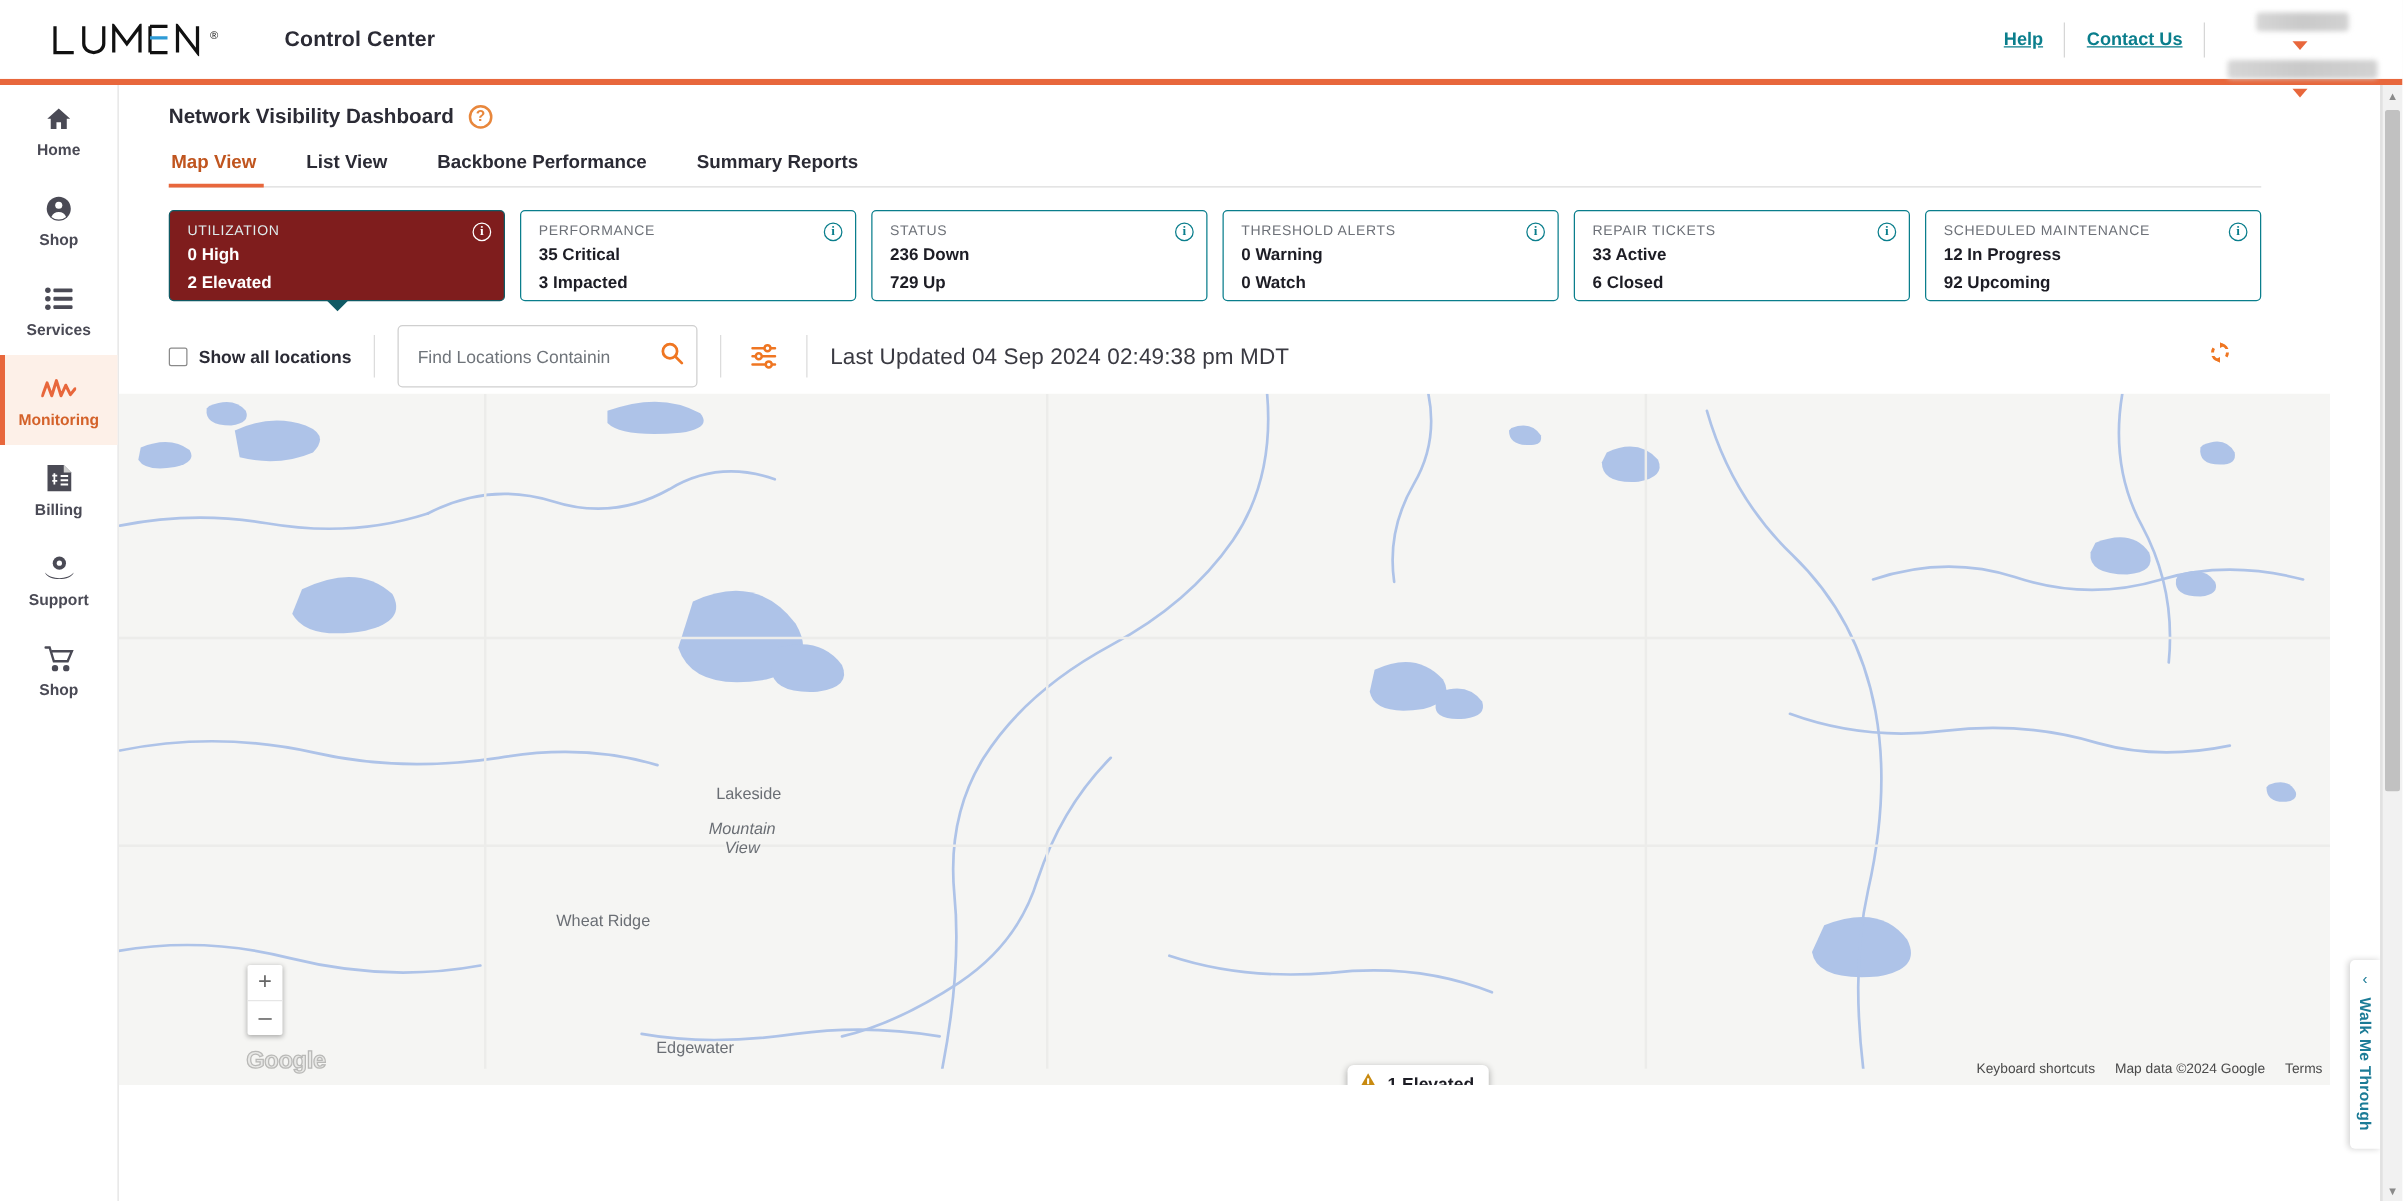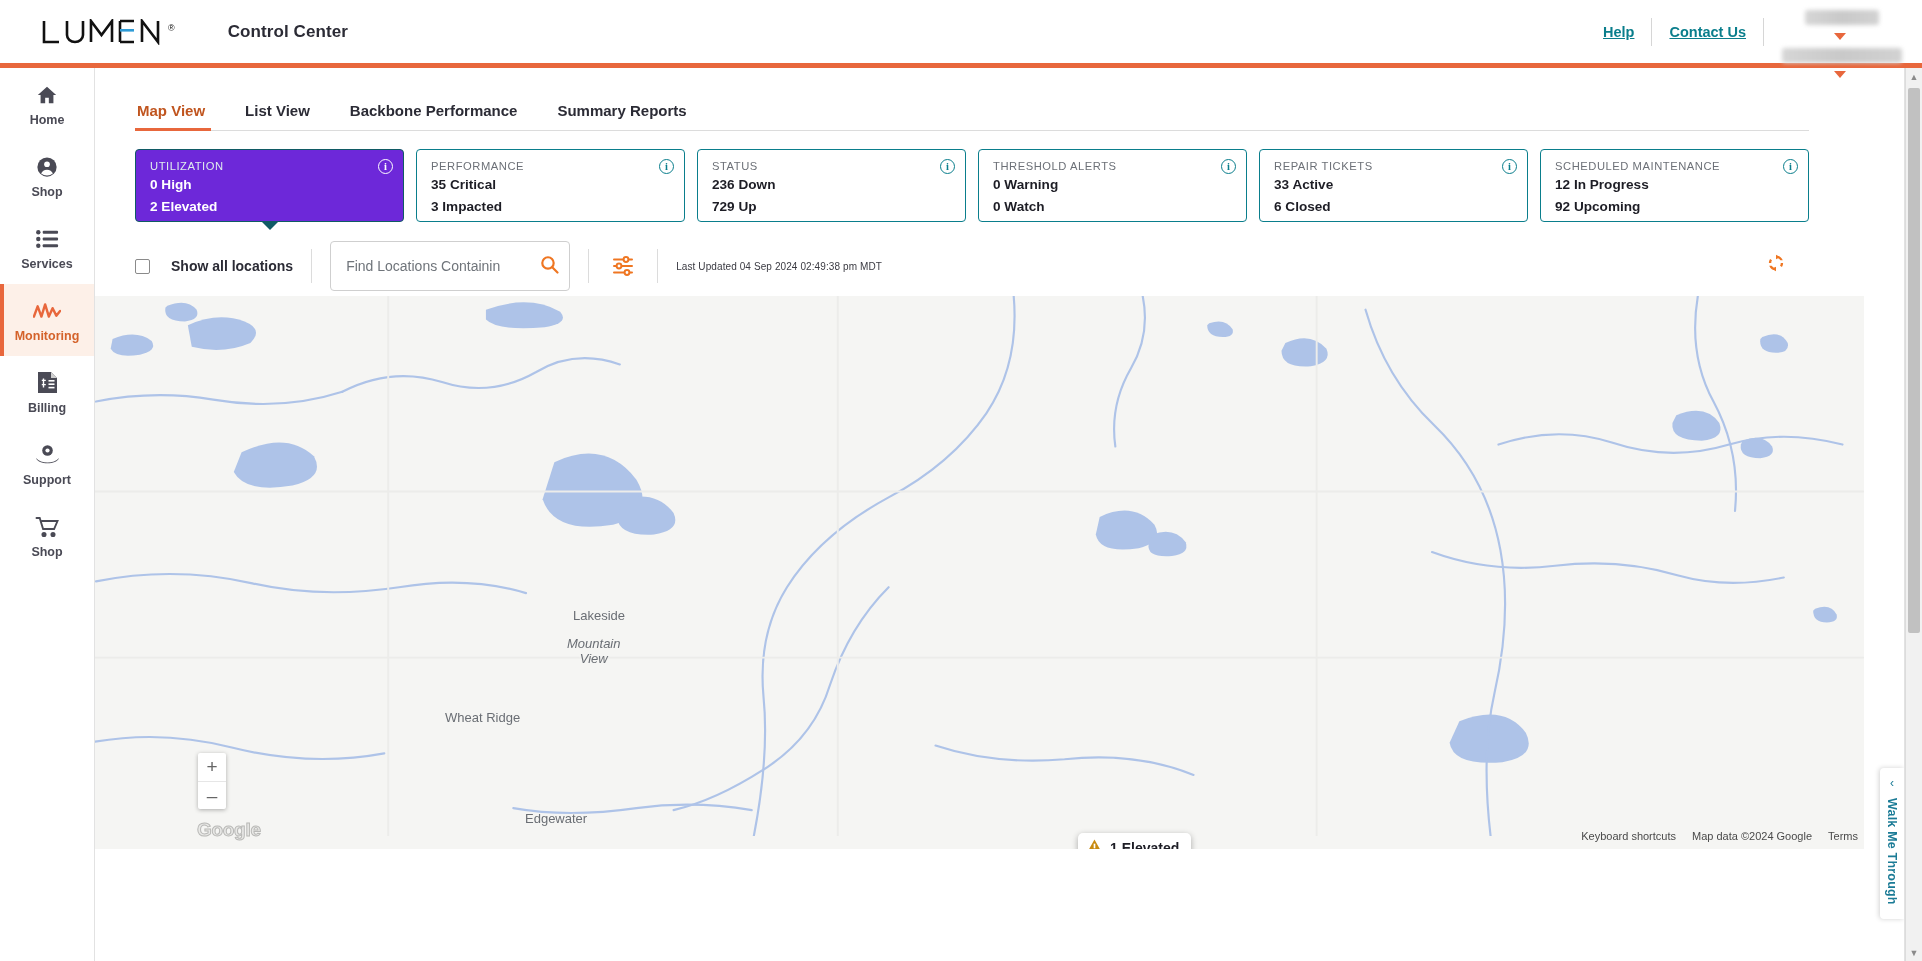--- a/index.html
+++ b/index.html
@@ -120,21 +120,21 @@
   .kpis {
     display:flex; gap:12px; margin-top:18px;
     width: calc(100% - 95px);
   }
   .kpi {
     flex:1 1 0; height:73px;
     border:1.5px solid #0a7e8c; border-radius:4px;
     background:#fff; padding:10px 12px 0 14px;
     position:relative; cursor:pointer;
   }
-  .kpi.selected { background:#6d28d9; border-color:#105a64; }
+  .kpi.selected { background:#7f1d1d; border-color:#105a64; }
   .kpi-label {
     font-size:11.2px; color:#6c7077; letter-spacing:0.55px;
   }
   .kpi.selected .kpi-label { color:#dfeced; }
   .kpi-line {
     font-size:13.6px; font-weight:bold; color:#1d1d25;
     margin-top:5px; line-height:1.24;
   }
   .kpi.selected .kpi-line { color:#ffffff; }
   .info-i {
@@ -150,38 +150,38 @@
     width:0;height:0;
     border-left:9px solid transparent;border-right:9px solid transparent;
     border-top:9px solid #105a64;
   }
 
   
   .toolbar {
     display:flex; align-items:center; margin-top:22px;
     height:44px; width: calc(100% - 95px); position:relative;
   }
-  .chk-wrap { display:flex; align-items:center; gap:21px; cursor:pointer; }
+  .chk-wrap { display:flex; align-items:center; gap:9px; cursor:pointer; }
   .chk {
     width:15px;height:15px;border:1.6px solid #8a8a8a;border-radius:2px;background:#fff;
   }
   .chk-label { font-size:14px; font-weight:bold; color:#2b2b35; }
   .tb-div { width:1px; height:34px; background:#dcdcdc; margin:0 18px; }
   .search-box {
     width:240px; height:50px; border:1.4px solid #cfcfcf; border-radius:4px;
     display:flex; align-items:center; padding: 0 10px 0 13px; background:#fff;
   }
   .search-box input {
     flex:1; border:none; outline:none; font-size:14px; color:#555;
     font-family:"Liberation Sans", sans-serif; background:transparent;
   }
   .search-box input::placeholder { color:#6f747a; }
   .filter-ico { padding: 0 4px; cursor:pointer; display:flex; align-items:center;}
   .ts {
-    font-size:10px; color:#3a3a42; letter-spacing:0.1px;
+    font-size:18px; color:#3a3a42; letter-spacing:0.1px;
   }
   .refresh-ico {
     position:absolute; right:22px; top:8px; cursor:pointer;
   }
 
   
   .map-wrap {
     margin-top:8px;
     margin-left:-40px;
     width:100%;
@@ -387,20 +387,24 @@
             <circle cx="18" cy="18.5" r="1.6" fill="#4a4a55"></circle>
           </svg>
         </span>
         <span class="nav-label">Shop</span>
       </div>
     </nav>
 
     <main class="main">
       <div class="main-inner">
 
+        <div class="page-head">
+          <div class="page-title">Network Visibility Dashboard</div>
+          <div class="help-circ">?</div>
+        </div>
 
         <div class="tabs">
           <div class="tab active">Map View</div>
           <div class="tab">List View</div>
           <div class="tab">Backbone Performance</div>
           <div class="tab">Summary Reports</div>
         </div>
 
         <div class="kpis">
 

